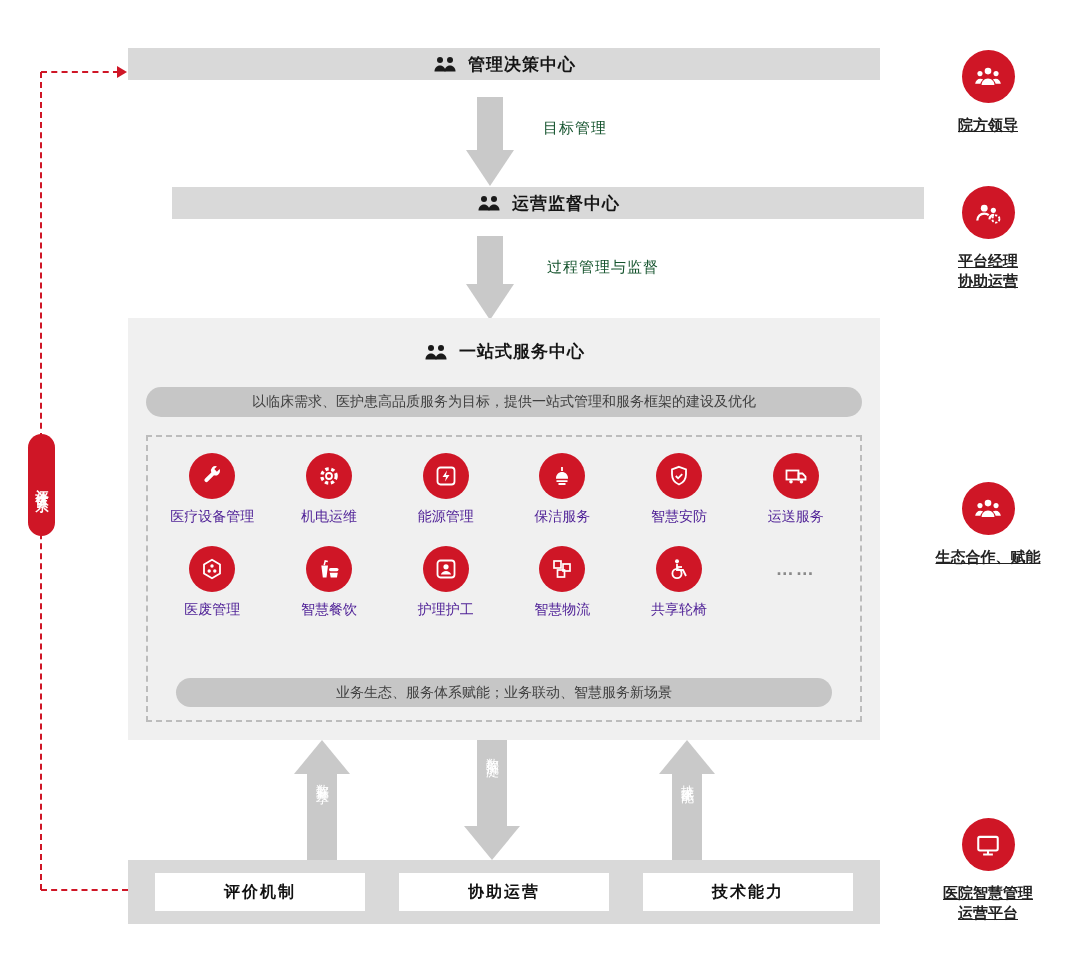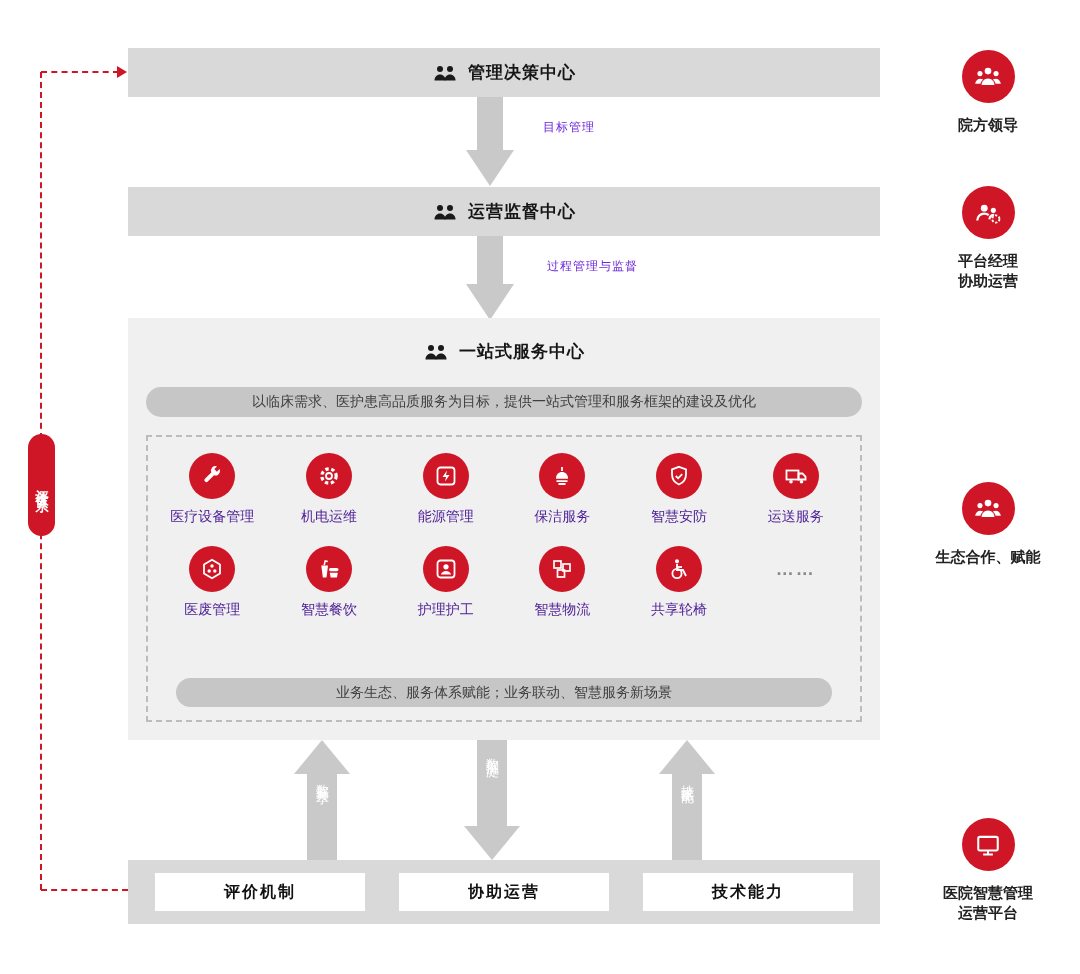--- a/index.html
+++ b/index.html
@@ -12,30 +12,30 @@
   .dash-h.top { left:41px; top:71px; width:78px; }
   .dash-h.bot { left:41px; top:889px; width:87px; }
   .arrowhead-right { position:absolute; left:117px; top:66px; width:0; height:0;
     border-top:6px solid transparent; border-bottom:6px solid transparent; border-left:10px solid #cf1626; }
   .left-badge { position:absolute; left:28px; top:434px; width:27px; height:102px; background:#cf1626;
     border-radius:14px; display:flex; align-items:center; justify-content:center; }
   .left-badge span { writing-mode:vertical-rl; text-orientation:upright; color:#fff; font-size:13px;
     font-weight:bold; letter-spacing:3px; }
 
   
-  .bar { position:absolute; left:128px; width:752px; height:49px; background:#d9d9d9;
+  .bar { position:absolute; left:128px; width:752px; height:32px; background:#d9d9d9;
     display:flex; align-items:center; justify-content:center; gap:10px; }
-  .bar1 { top:48px; } .bar2 { top:187px; }
+  .bar1 { top:48px; } .bar2 { top:187px;margin-left:44px; }
   .bar-title { font-size:17px; font-weight:bold; color:#151515; letter-spacing:1px; }
 
   
   .fa-body { position:absolute; background:#c9c9c9; }
   .fa-head-down { position:absolute; width:0; height:0; border-left:24px solid transparent;
     border-right:24px solid transparent; border-top:36px solid #c9c9c9; }
-  .arrow-label { position:absolute; font-size:12px; color:#6d28d9; letter-spacing:1px; }
+  .arrow-label { position:absolute; font-size:15px; color:#14532d; letter-spacing:1px; }
 
   
   .panel { position:absolute; left:128px; top:318px; width:752px; height:422px; background:#f0f0f0; }
   .panel-title { position:absolute; top:22px; left:0; width:100%; display:flex; align-items:center;
     justify-content:center; gap:10px; }
   .pill { background:#c6c6c6; border-radius:16px; display:flex; align-items:center; justify-content:center;
     font-size:14px; color:#404040; }
   .pill.top-pill { position:absolute; left:18px; right:18px; top:69px; height:30px; }
   .dash-box { position:absolute; left:18px; top:117px; width:716px; height:287px; border:2px dashed #bcbcbc; }
   .svc-grid { display:grid; grid-template-columns:repeat(6,1fr); padding:16px 6px 0; row-gap:20px; }
@@ -64,21 +64,21 @@
   .foundation { position:absolute; left:128px; top:860px; width:752px; height:64px; background:#d9d9d9;
     display:flex; align-items:center; justify-content:space-between; padding:0 27px; }
   .fbox { width:210px; height:38px; background:#fff; display:flex; align-items:center; justify-content:center;
     font-size:16px; font-weight:bold; color:#111; letter-spacing:2px; }
 
   
   .rr-item { position:absolute; left:908px; width:160px; display:flex; flex-direction:column;
     align-items:center; gap:12px; }
   .rr-circ { width:53px; height:53px; border-radius:50%; background:#cf1626; display:flex;
     align-items:center; justify-content:center; }
-  .rr-lbl { text-align:center; font-size:15px; font-weight:bold; color:#222; line-height:20px; }
+  .rr-lbl { text-align:center; font-size:15px; font-weight:bold; color:#222; line-height:20px;text-decoration:underline; }
 
   .icon-dark svg, .circ svg, .rr-circ svg { display:block; }
 </style>
 </head>
 <body>
 
 <div class="canvas">
 
   <div class="dash-v"></div>
   <div class="dash-h top"></div>

